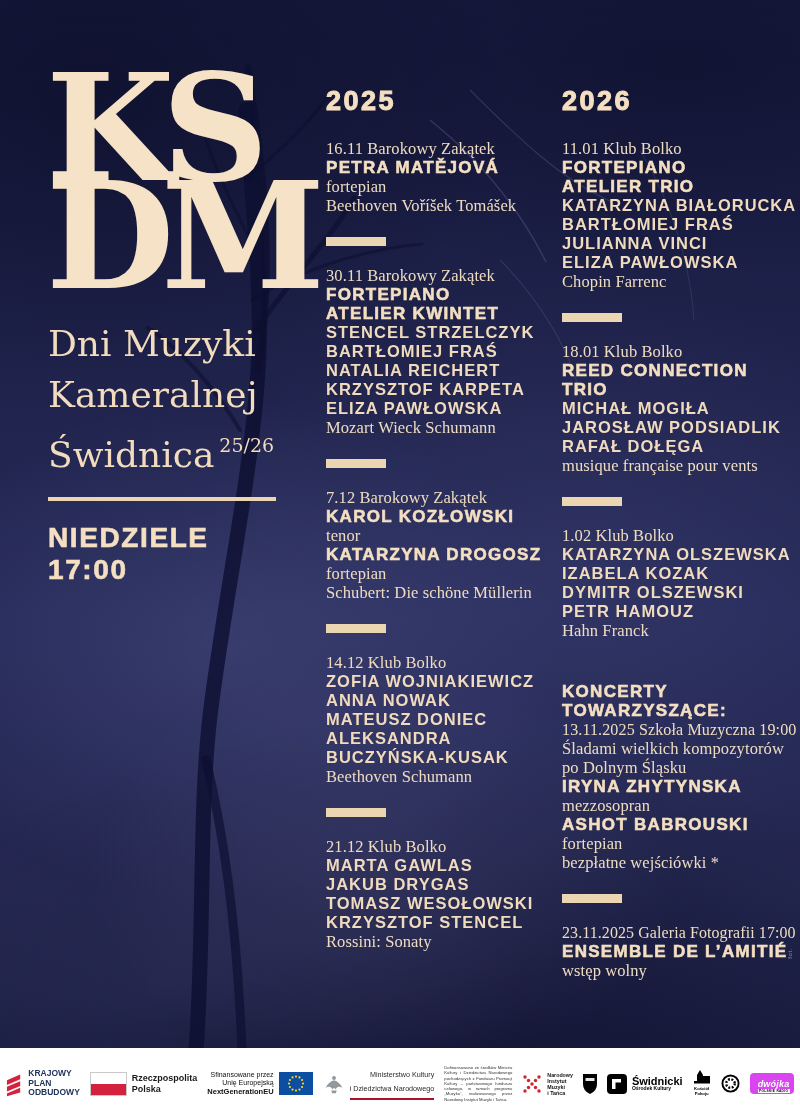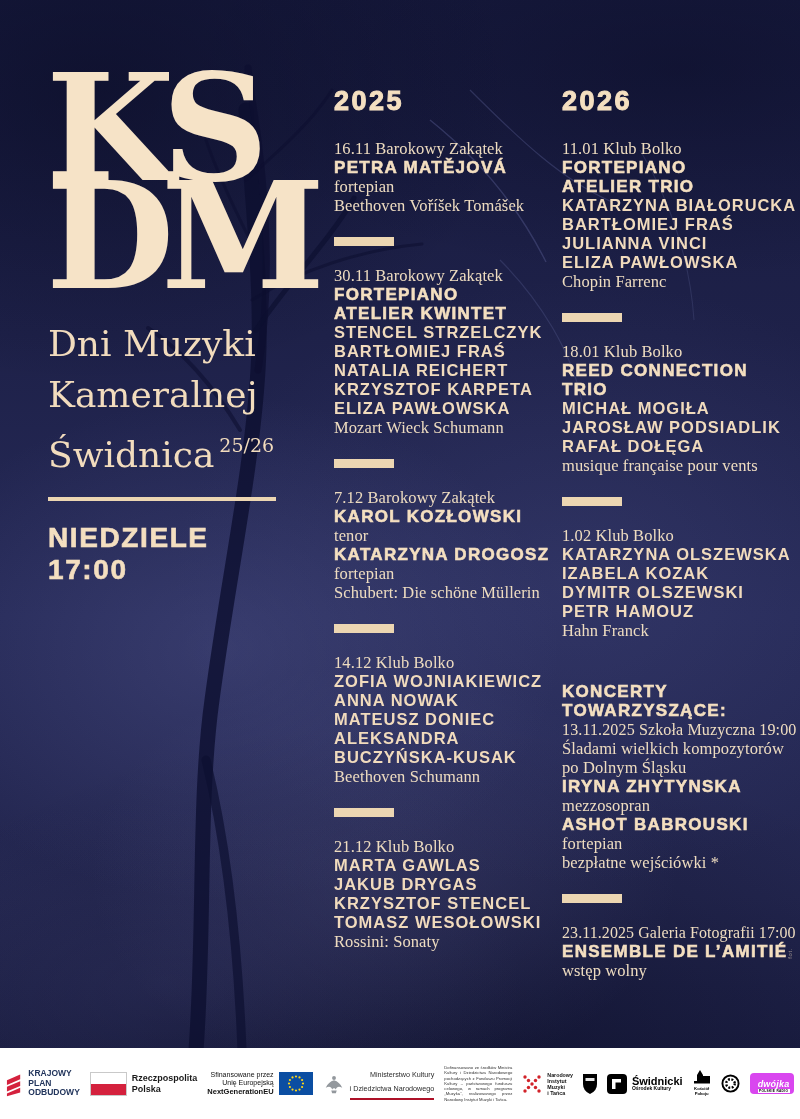--- a/index.html
+++ b/index.html
@@ -17,21 +17,21 @@
   .tree{position:absolute;left:0;top:0;pointer-events:none;}
   
   .brand{position:absolute;left:46px;top:74px;width:250px;color:#f5e1c5;}
   .logo{font-family:"DejaVu Serif",serif;font-weight:700;font-size:148px;line-height:108px;letter-spacing:-13px;color:#f6e3c7;}
   .title{font-family:"DejaVu Serif",serif;font-weight:400;font-size:36px;line-height:51px;color:#f2dcbd;margin:28px 0 0 2px;}
   .season{font-size:19px;vertical-align:15px;margin-left:5px;letter-spacing:0;}
   .rule{height:4px;width:228px;background:#ecd6b2;margin:17px 0 21px 2px;}
   .schedule{font-weight:700;font-size:28px;letter-spacing:1.6px;color:#f4dfc0;-webkit-text-stroke:.6px #f4dfc0;margin-left:2px;}
   
   .col{position:absolute;top:86px;width:234px;}
-  .col-2025{left:334px;} .col-2026{left:562px;}
+  .col-2025{left:326px;} .col-2026{left:562px;}
   .year{margin:0 0 22px;font-size:27px;font-weight:700;letter-spacing:2.5px;color:#f4dfc0;-webkit-text-stroke:1px #f4dfc0;}
   .event{margin-top:22px;}
   .event.gap{margin-top:42px;}
   .event:first-child{margin-top:0;}
   .divider{width:60px;height:9px;background:#ecd6b2;margin:0 0 20px;}
   .line{width:max-content;white-space:nowrap;}
   .l-d,.l-i{font-family:"Liberation Serif","DejaVu Serif",serif;font-size:16.5px;line-height:19px;color:#eedcc0;letter-spacing:.1px;}
   .l-h{font-size:17px;line-height:19px;font-weight:700;-webkit-text-stroke:.55px #f4dfc0;letter-spacing:1.3px;color:#f4dfc0;}
   .l-n{font-size:16.5px;line-height:19px;font-weight:700;letter-spacing:1px;color:#f1dbbd;}
   .credit{position:absolute;right:7px;top:948px;writing-mode:vertical-rl;transform:rotate(180deg);
@@ -141,22 +141,22 @@
             <div class="line l-n">BUCZYŃSKA-KUSAK</div>
             <div class="line l-i">Beethoven Schumann</div>
           </div>
         </div>
         <div class="event">
           <div class="divider"></div>
           <div class="lines">
             <div class="line l-d">21.12 Klub Bolko</div>
             <div class="line l-n">MARTA GAWLAS</div>
             <div class="line l-n">JAKUB DRYGAS</div>
+            <div class="line l-n">TOMASZ WESOŁOWSKI</div>
             <div class="line l-n">KRZYSZTOF STENCEL</div>
-            <div class="line l-n">TOMASZ WESOŁOWSKI</div>
             <div class="line l-i">Rossini: Sonaty</div>
           </div>
         </div>
       </div>
   </section>
 
   <section class="col col-2026">
     <h2 class="year">2026</h2>
     <div>
 

